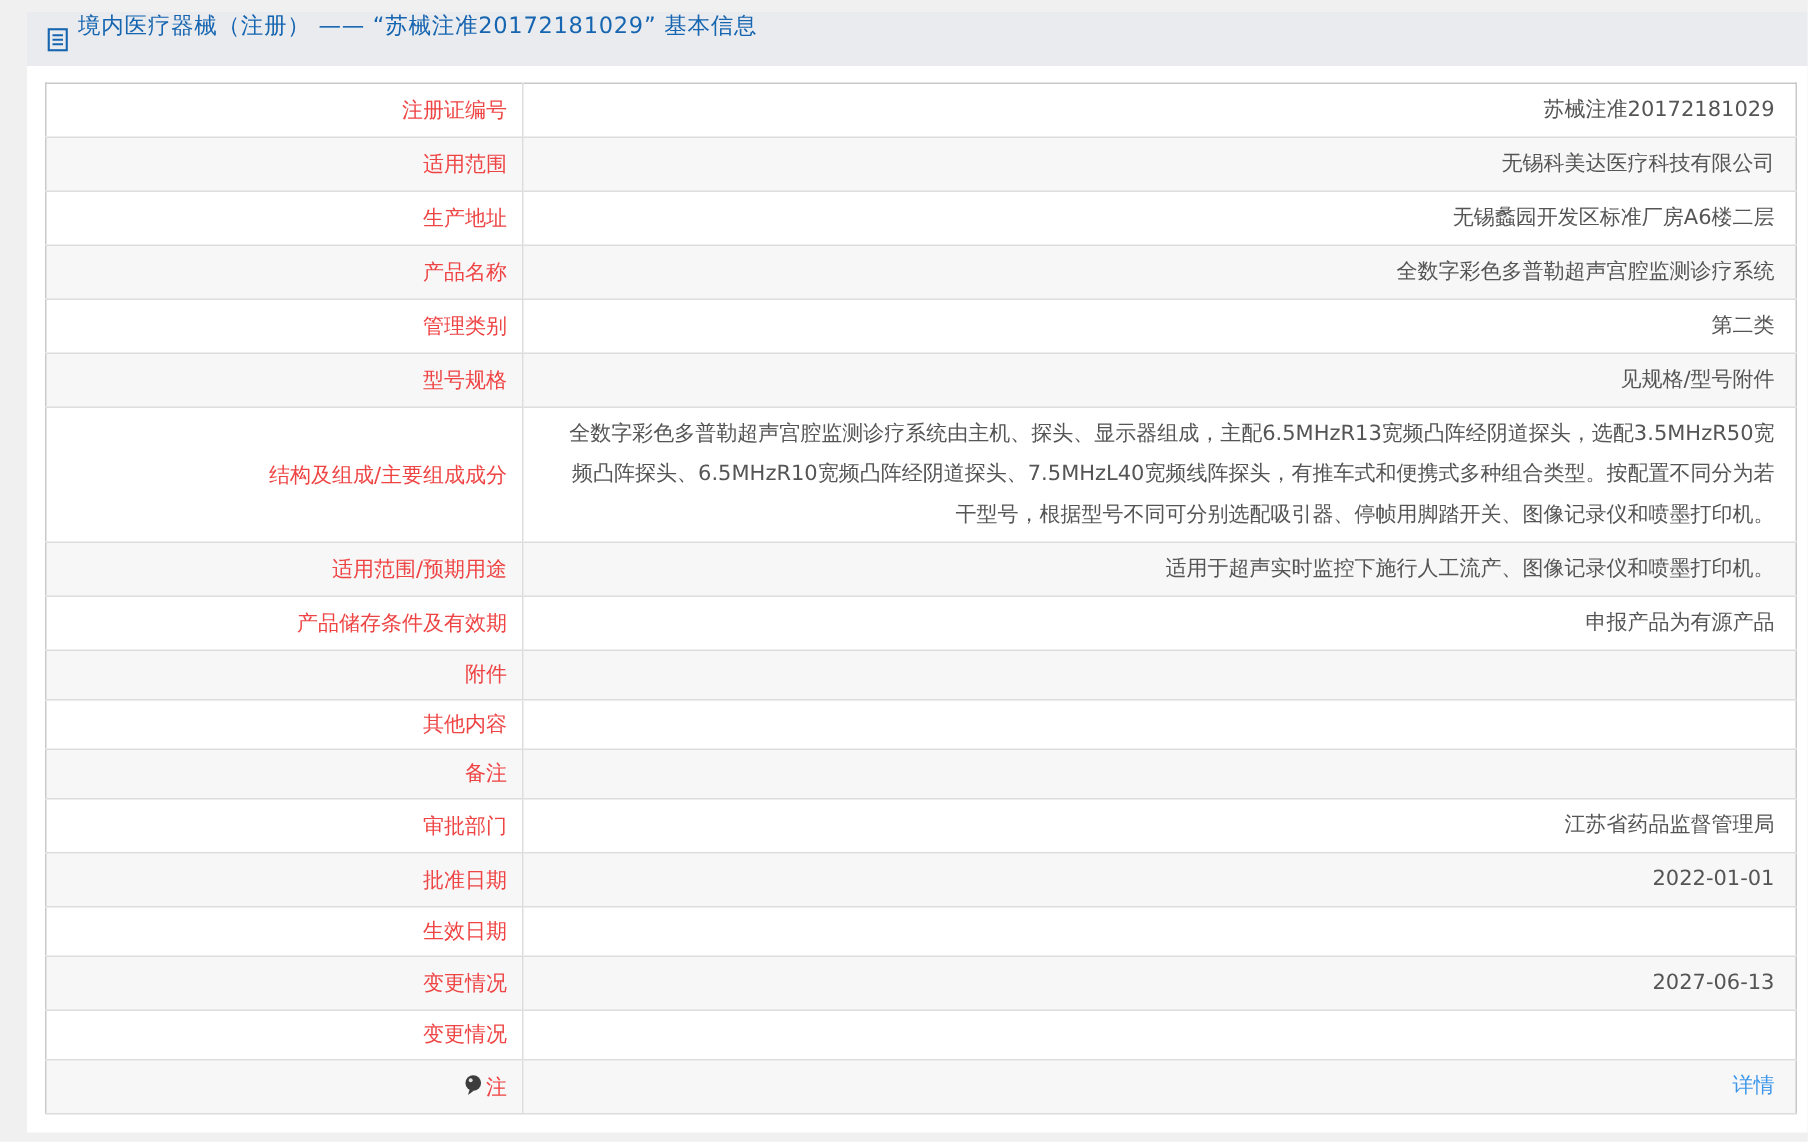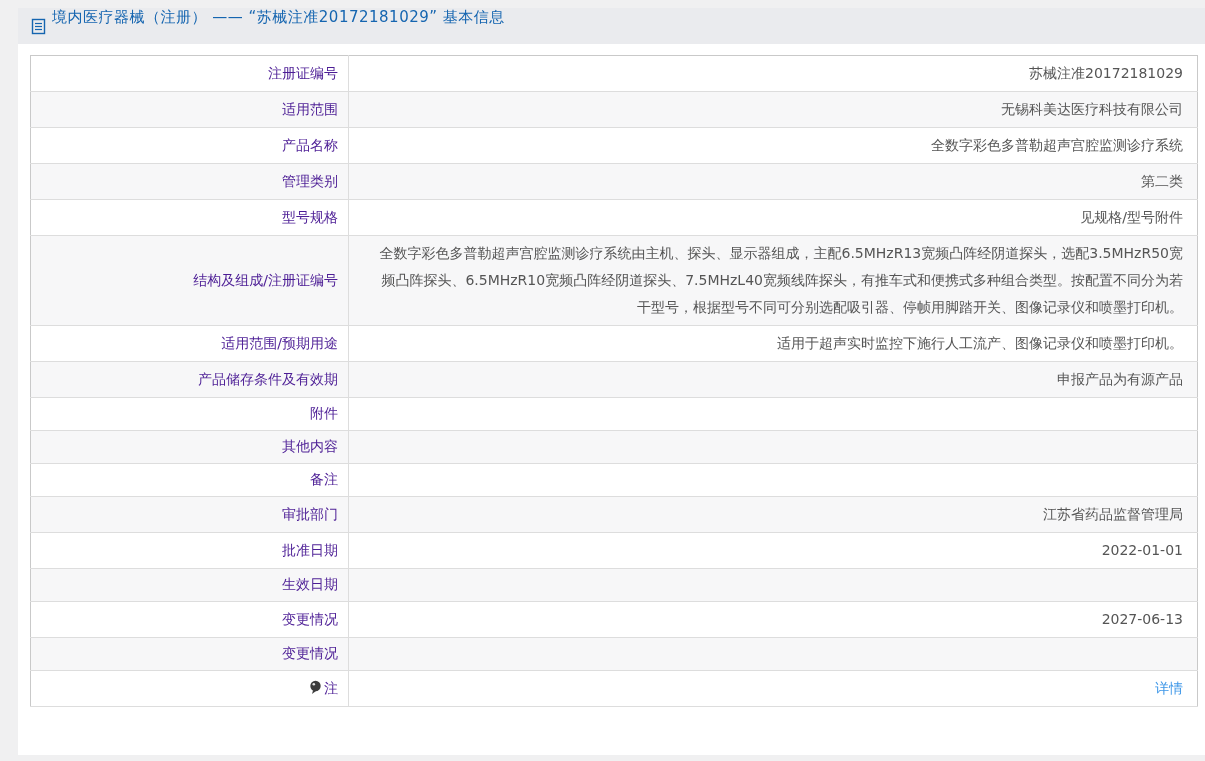--- a/index.html
+++ b/index.html
@@ -42,21 +42,21 @@
   table.info-table tr:nth-child(even) { background: #f7f7f8; }
   table.info-table th, table.info-table td {
     border-bottom: 1px solid #ddd;
     height: 33px;
     vertical-align: middle;
   }
   table.info-table th {
     width: 318px;
     text-align: right;
     font-weight: normal;
-    color: #4c1d95;
+    color: #ef4444;
     padding: 4px 10px 4px 6px;
     border-right: 1px solid #ddd;
     white-space: nowrap;
   }
   table.info-table td {
     text-align: right;
     color: #555;
     padding: 4px 14px 4px 28px;
     line-height: 27px;
   }
@@ -93,33 +93,37 @@
       <tbody>
         <tr>
           <th>注册证编号</th>
           <td>苏械注准20172181029</td>
         </tr>
         <tr>
           <th>适用范围</th>
           <td>无锡科美达医疗科技有限公司</td>
         </tr>
         <tr>
+          <th>生产地址</th>
+          <td>无锡蠡园开发区标准厂房A6楼二层</td>
+        </tr>
+        <tr>
           <th>产品名称</th>
           <td>全数字彩色多普勒超声宫腔监测诊疗系统</td>
         </tr>
         <tr>
           <th>管理类别</th>
           <td>第二类</td>
         </tr>
         <tr>
           <th>型号规格</th>
           <td>见规格/型号附件</td>
         </tr>
         <tr>
-          <th>结构及组成/注册证编号</th>
+          <th>结构及组成/主要组成成分</th>
           <td>全数字彩色多普勒超声宫腔监测诊疗系统由主机、探头、显示器组成，主配6.5MHzR13宽频凸阵经阴道探头，选配3.5MHzR50宽频凸阵探头、6.5MHzR10宽频凸阵经阴道探头、7.5MHzL40宽频线阵探头，有推车式和便携式多种组合类型。按配置不同分为若干型号，根据型号不同可分别选配吸引器、停帧用脚踏开关、图像记录仪和喷墨打印机。</td>
         </tr>
         <tr>
           <th>适用范围/预期用途</th>
           <td>适用于超声实时监控下施行人工流产、图像记录仪和喷墨打印机。</td>
         </tr>
         <tr>
           <th>产品储存条件及有效期</th>
           <td>申报产品为有源产品</td>
         </tr>

